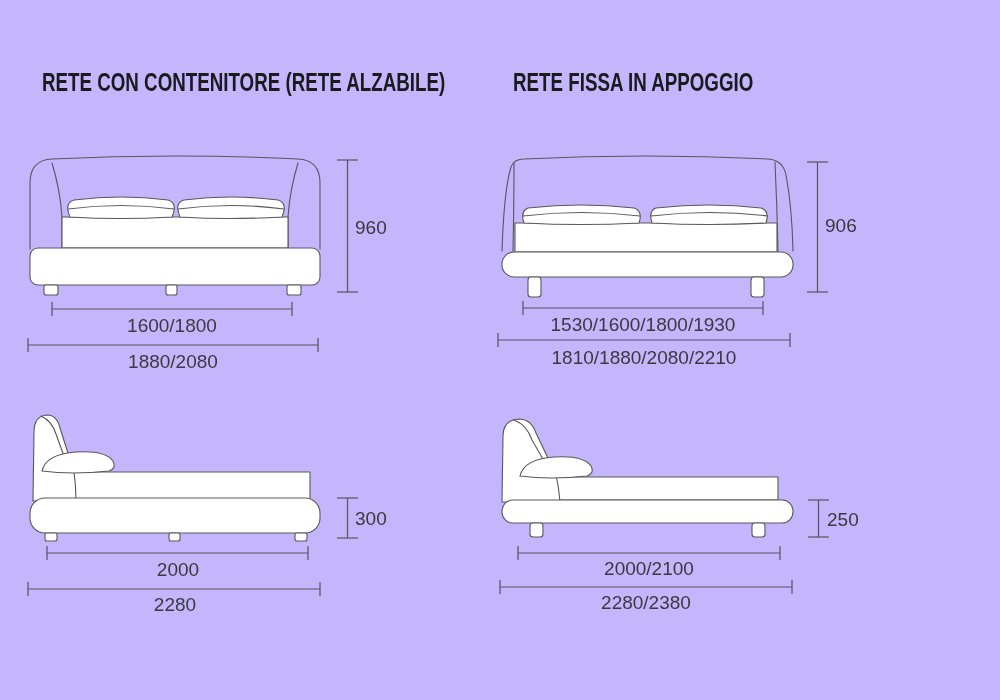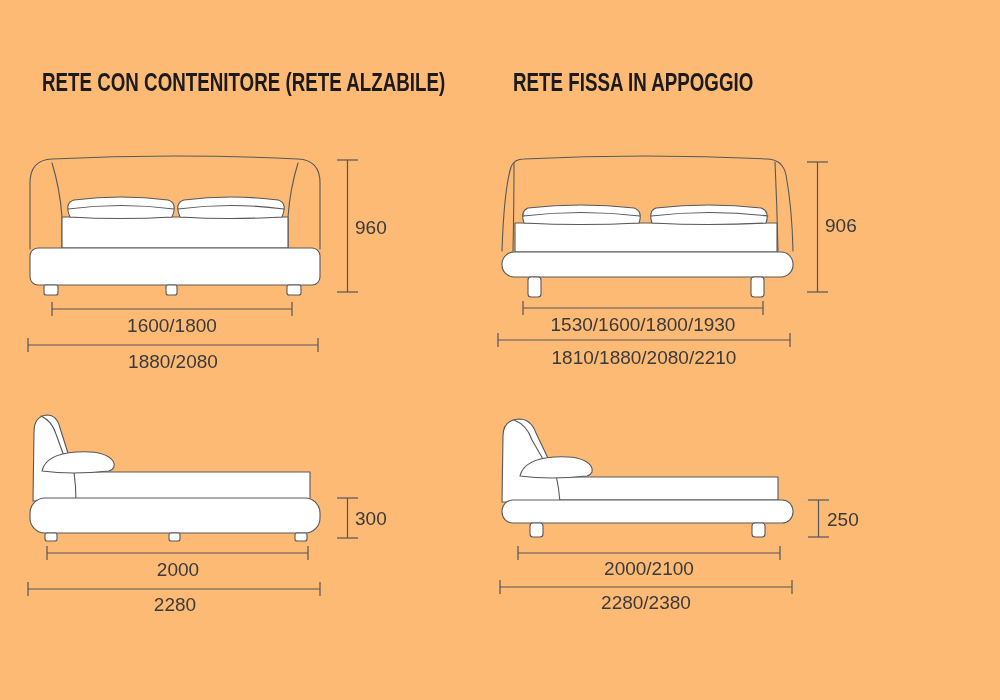--- a/index.html
+++ b/index.html
@@ -1,20 +1,20 @@
 <!DOCTYPE html>
 <html><head>
 <meta charset="utf-8">
 <style>
   html, body { margin: 0; padding: 0; background: #ffffff; }
   .canvas {
     position: relative;
     width: 1000px;
     height: 700px;
-    background: #fdba74;
+    background: #c4b5fd;
     font-family: "Liberation Sans", sans-serif;
     overflow: hidden;
   }
   .diagram-title {
     position: absolute;
     font-size: 25px;
     font-weight: bold;
     color: #1b1b1d;
     white-space: nowrap;
     letter-spacing: 0px;

